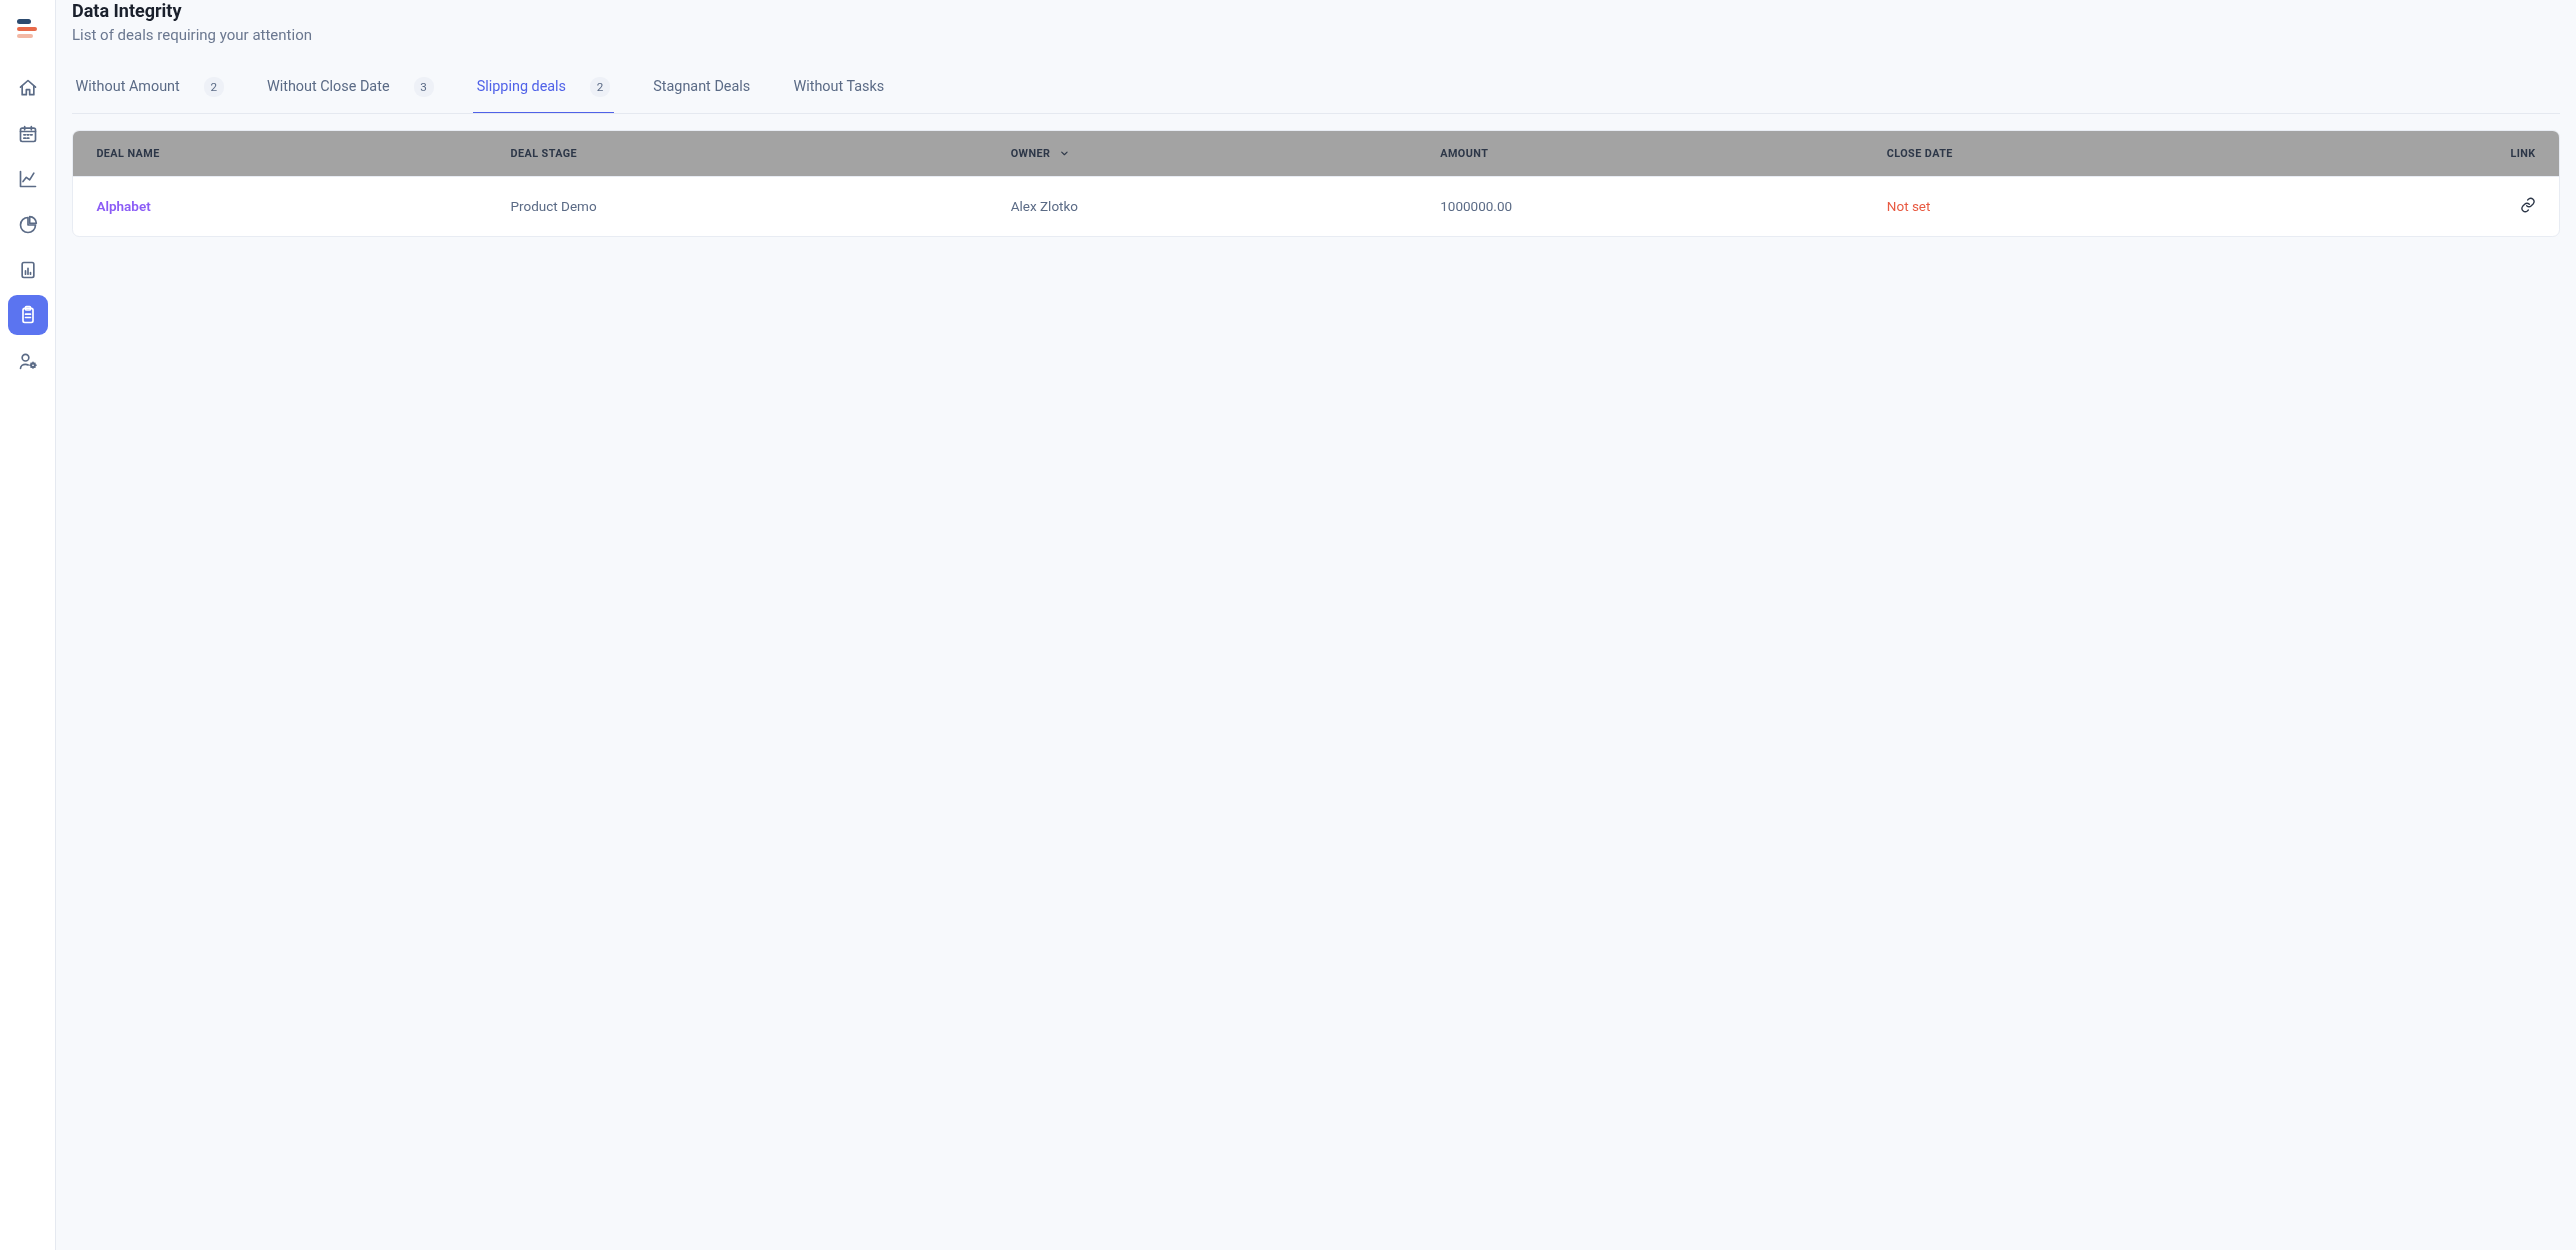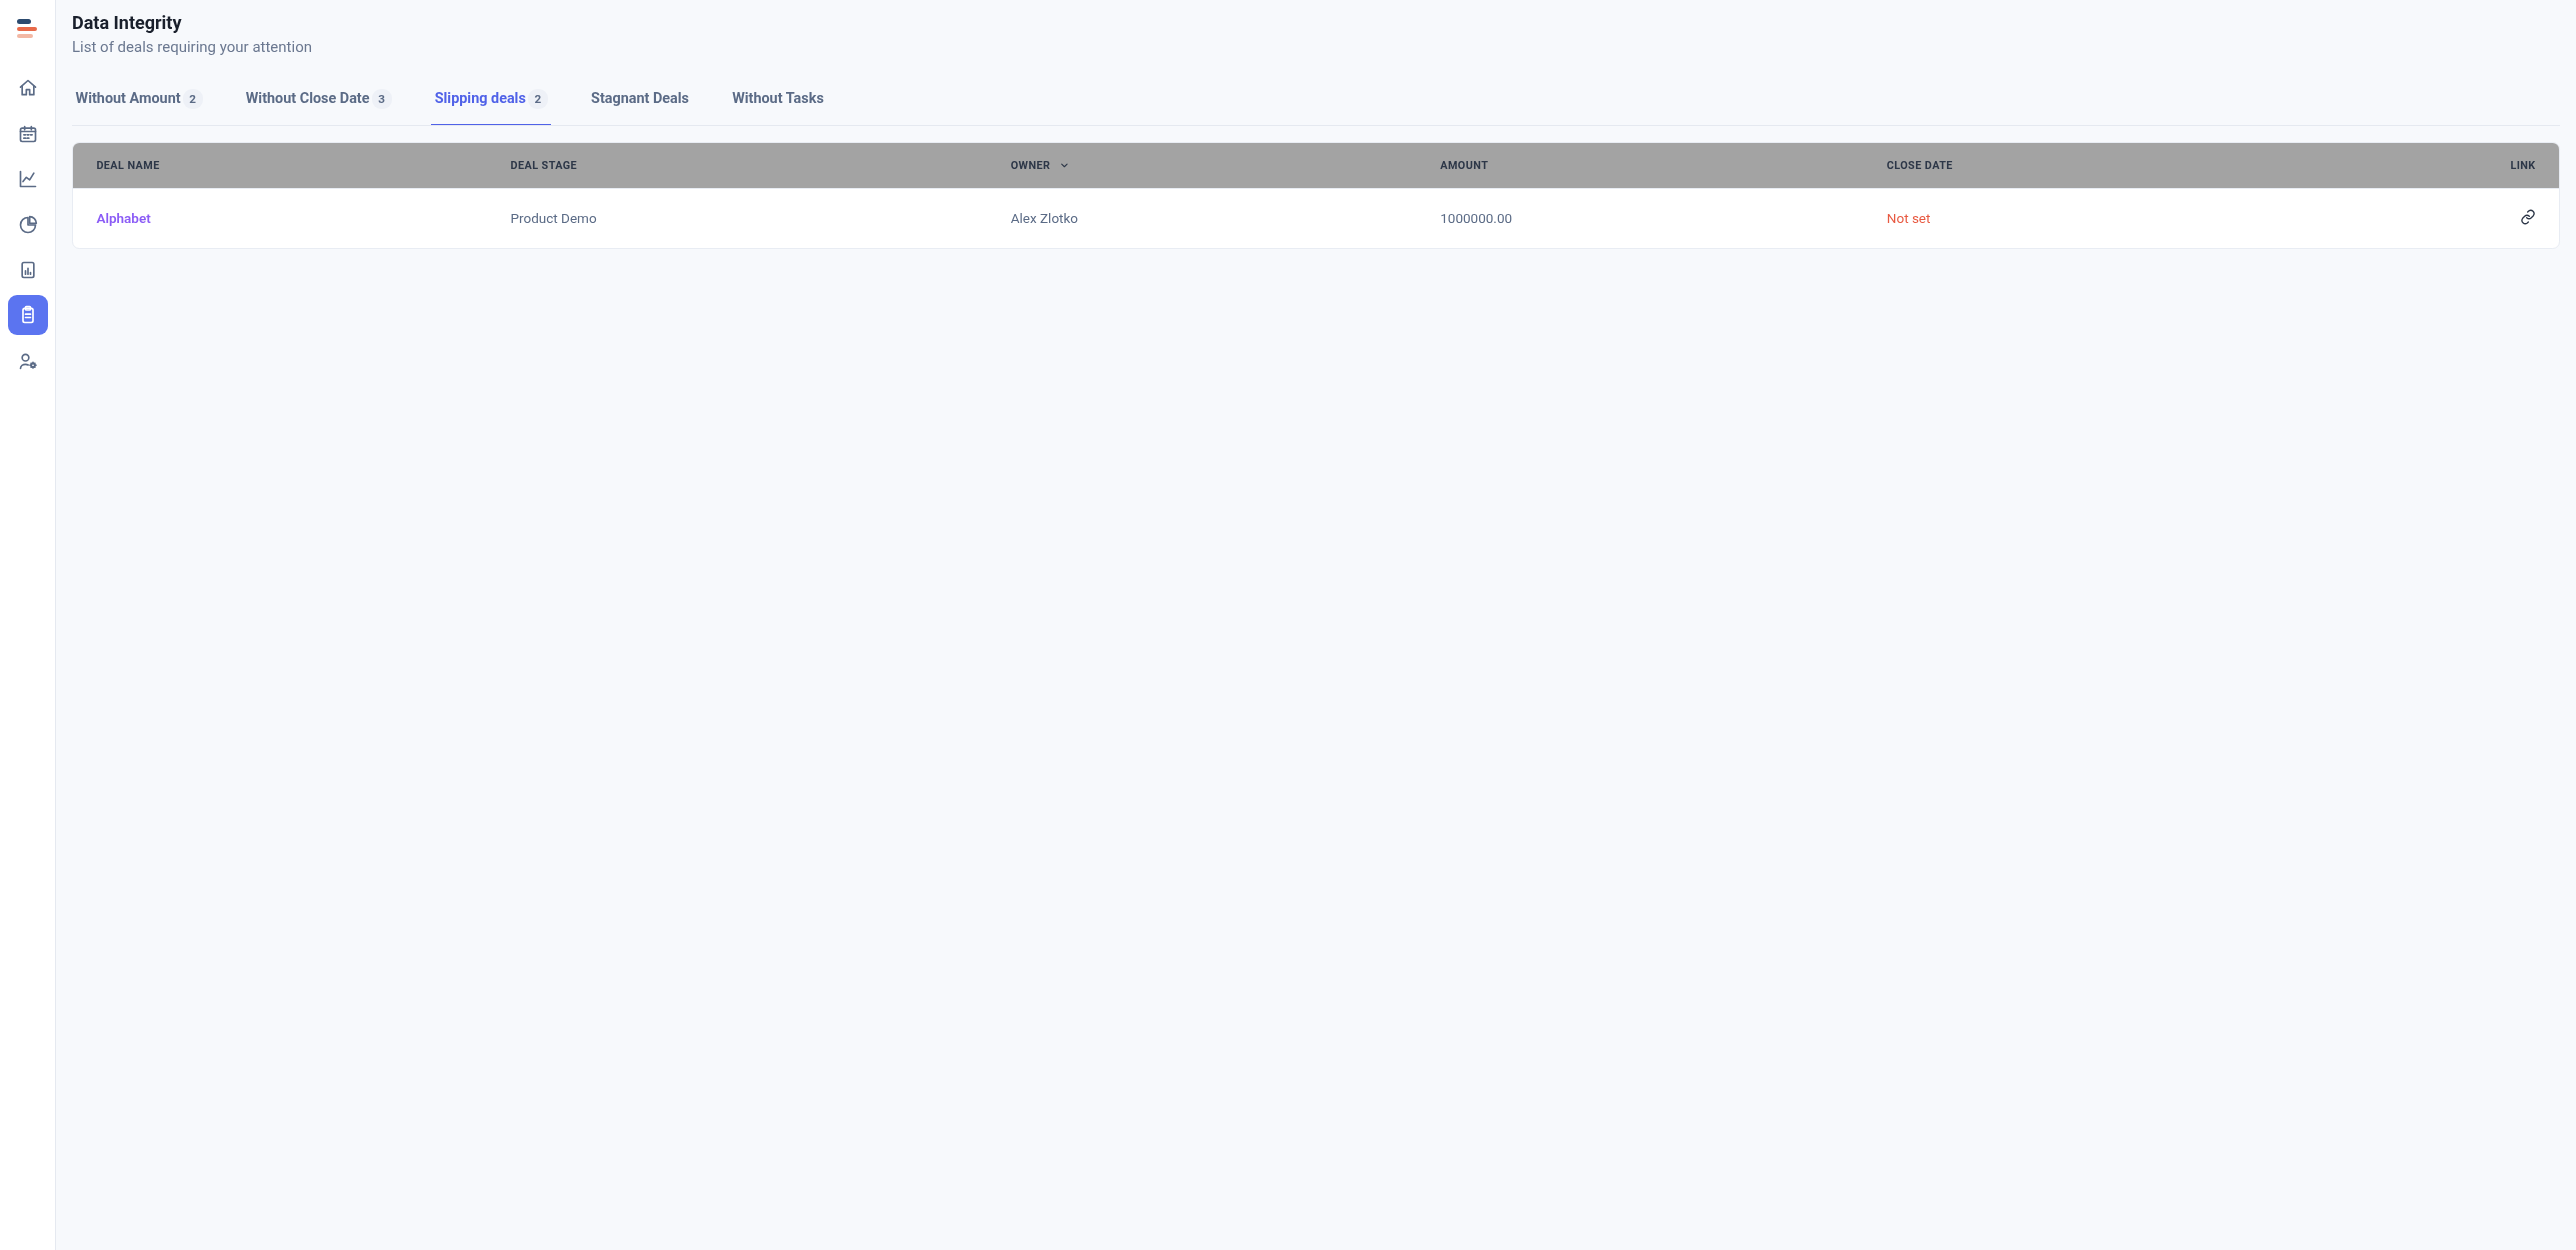--- a/index.html
+++ b/index.html
@@ -51,21 +51,21 @@
     cursor: pointer;
   }
   .nav-item.active {
     background: #5b74f0;
     color: #ffffff;
   }
   .nav-item svg { width: 20px; height: 20px; }
   
   .main {
     flex: 1;
-    padding: 12px 16px 16px 16px;
+    padding: 0 16px 16px 16px;
     overflow: auto;
   }
   .page-title {
     font-size: 18px;
     font-weight: 700;
     color: #1a202c;
     margin-bottom: 5.4px;
   }
   .page-subtitle {
     font-size: 15px;
@@ -74,25 +74,25 @@
   }
   
   .tabs {
     display: flex;
     gap: 36px;
     border-bottom: 0.9px solid #e5e9f0;
   }
   .tab {
     display: flex;
     align-items: center;
-    gap: 2px;
+    gap: 24px;
     padding: 7.2px 3.6px 16px 3.6px;
     font-size: 14.4px;
     color: #5b6b86;
-    font-weight: 700;
+    font-weight: 400;
     cursor: pointer;
     position: relative;
   }
   .tab.active {
     color: #5062e8;
   }
   .tab.active::after {
     content: "";
     position: absolute;
     left: 0; right: 0; bottom: -0.9px;

